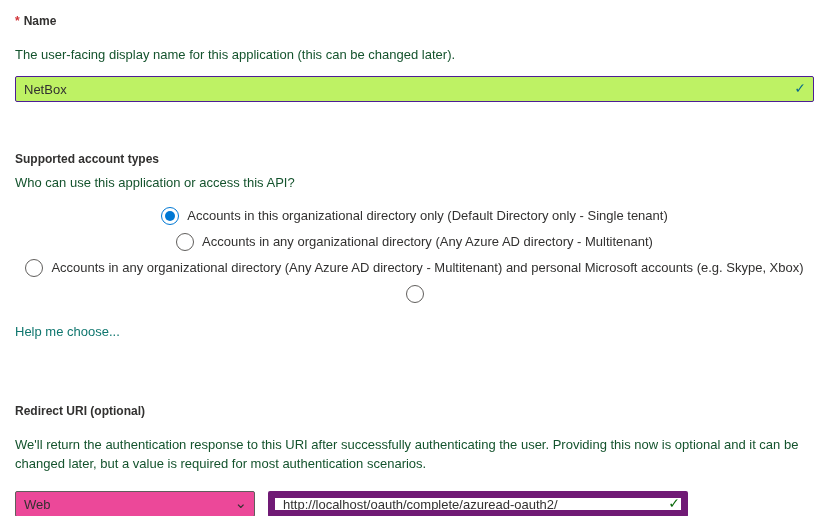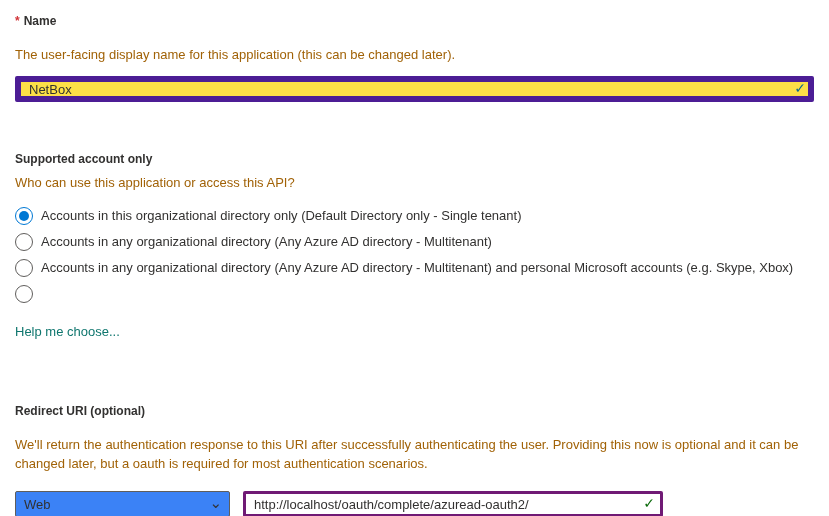--- a/index.html
+++ b/index.html
@@ -23,61 +23,62 @@
     color: #323130;
     line-height: 22px;
   }
   .required-marker {
     color: #d13438;
     font-weight: 600;
     margin-right: 4px;
   }
   .desc-text {
     font-size: 13px;
-    color: #a16207;
+    color: #14532d;
     line-height: 19px;
     margin-top: 13px;
   }
   
   .name-input-wrap {
     position: relative;
     margin-top: 12px;
     width: 799px;
   }
   .name-input-wrap input {
     width: 100%;
     height: 26px;
-    border: 6px solid #4c1d95;
+    border: 1px solid #4c1d95;
     border-radius: 2px;
     padding: 0 30px 0 8px;
     font-size: 13px;
     font-family: "Liberation Sans", sans-serif;
     color: #323130;
     outline: none;
-    background: #fde047;
+    background: #bef264;
   }
   .field-check {
     position: absolute;
     right: 8px;
     top: 50%;
     transform: translateY(-54%);
     font-size: 14px;
     color: #0b6a8a;
     pointer-events: none;
     line-height: 1;
   }
   
   .account-types { margin-top: 46px; }
   .question { margin-top: 3px; }
   .radio-list { margin-top: 11px; }
   .radio-row {
     display: flex;
     align-items: center;
     height: 26px;
     cursor: pointer;
+    justify-content: center;
   }
   .radio-circle {
     width: 18px;
     height: 18px;
     border-radius: 50%;
     border: 1px solid #605e5c;
     background: #ffffff;
     flex: 0 0 auto;
     position: relative;
   }
@@ -116,25 +117,25 @@
     margin-top: 13px;
   }
   .redirect-controls {
     display: flex;
     margin-top: 18px;
     gap: 13px;
     align-items: center;
   }
   .platform-select {
     position: relative;
-    width: 215px;
+    width: 240px;
     height: 26px;
     border: 1px solid #605e5c;
     border-radius: 2px;
-    background: #3b82f6;
+    background: #ec4899;
     display: flex;
     align-items: center;
     padding: 0 26px 0 8px;
     font-size: 13px;
     color: #323130;
     cursor: pointer;
   }
   .chevron {
     position: absolute;
     right: 7px;
@@ -145,21 +146,21 @@
     pointer-events: none;
     line-height: 1;
   }
   .uri-input-wrap {
     position: relative;
     width: 420px;
   }
   .uri-input-wrap input {
     width: 100%;
     height: 26px;
-    border: 3px solid #701a75;
+    border: 7px solid #701a75;
     border-radius: 2px;
     padding: 0 32px 0 8px;
     font-size: 13px;
     font-family: "Liberation Sans", sans-serif;
     color: #323130;
     outline: none;
     background: #ffffff;
   }
   .uri-check { color: #0b6a0b; }
 </style>
@@ -173,21 +174,21 @@
   </div>
 
   <div class="desc-text">The user-facing display name for this application (this can be changed later).</div>
 
   <div class="name-input-wrap">
     <input type="text" value="NetBox" style="">
     <span class="field-check">✓</span>
   </div>
 
   <div class="account-types">
-    <div class="section-heading">Supported account only</div>
+    <div class="section-heading">Supported account types</div>
     <div class="desc-text question">Who can use this application or access this API?</div>
 
     <div class="radio-list">
       <div class="radio-row checked">
         <span class="radio-circle"></span>
         <span class="radio-label">Accounts in this organizational directory only (Default Directory only - Single tenant)</span>
       </div>
       <div class="radio-row">
         <span class="radio-circle"></span>
         <span class="radio-label">Accounts in any organizational directory (Any Azure AD directory - Multitenant)</span>
@@ -199,21 +200,21 @@
       <div class="radio-row">
         <span class="radio-circle"></span>
       </div>
     </div>
 
     <a class="help-link">Help me choose...</a>
   </div>
 
   <div class="redirect-section">
     <div class="section-heading">Redirect URI (optional)</div>
-    <div class="desc-text redirect-desc">We'll return the authentication response to this URI after successfully authenticating the user. Providing this now is optional and it can be changed later, but a oauth is required for most authentication scenarios.</div>
+    <div class="desc-text redirect-desc">We'll return the authentication response to this URI after successfully authenticating the user. Providing this now is optional and it can be changed later, but a value is required for most authentication scenarios.</div>
 
     <div class="redirect-controls">
       <div class="platform-select">
         <span>Web</span>
         <span class="chevron">⌄</span>
       </div>
       <div class="uri-input-wrap">
         <input type="text" value="http://localhost/oauth/complete/azuread-oauth2/" style="">
         <span class="field-check uri-check">✓</span>
       </div>

